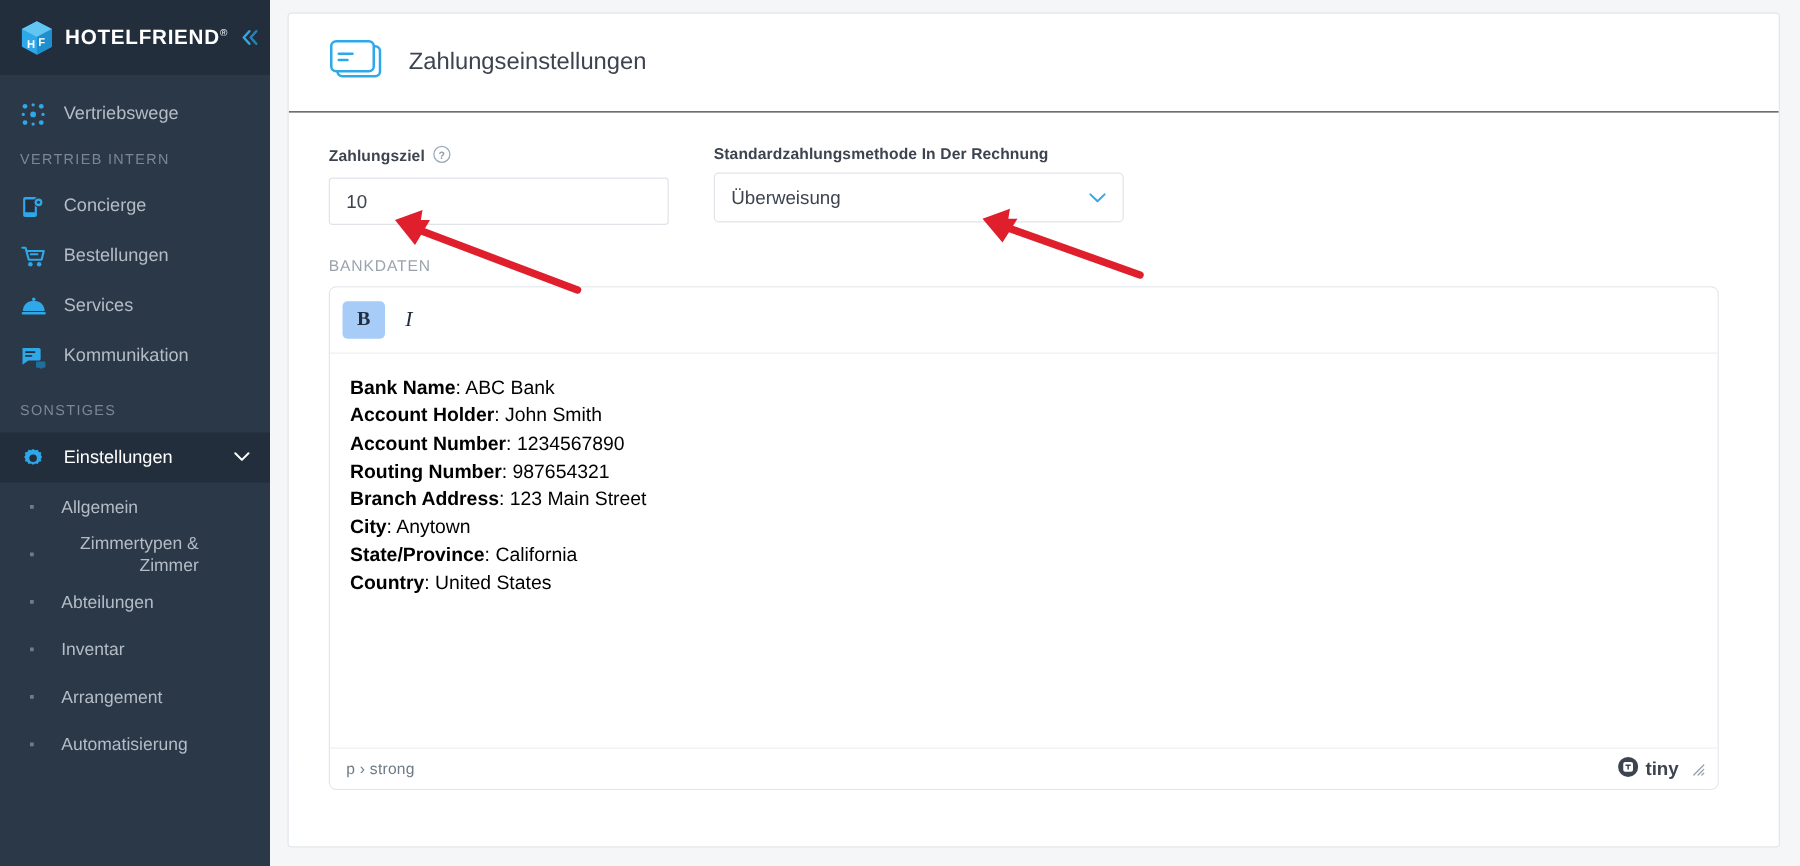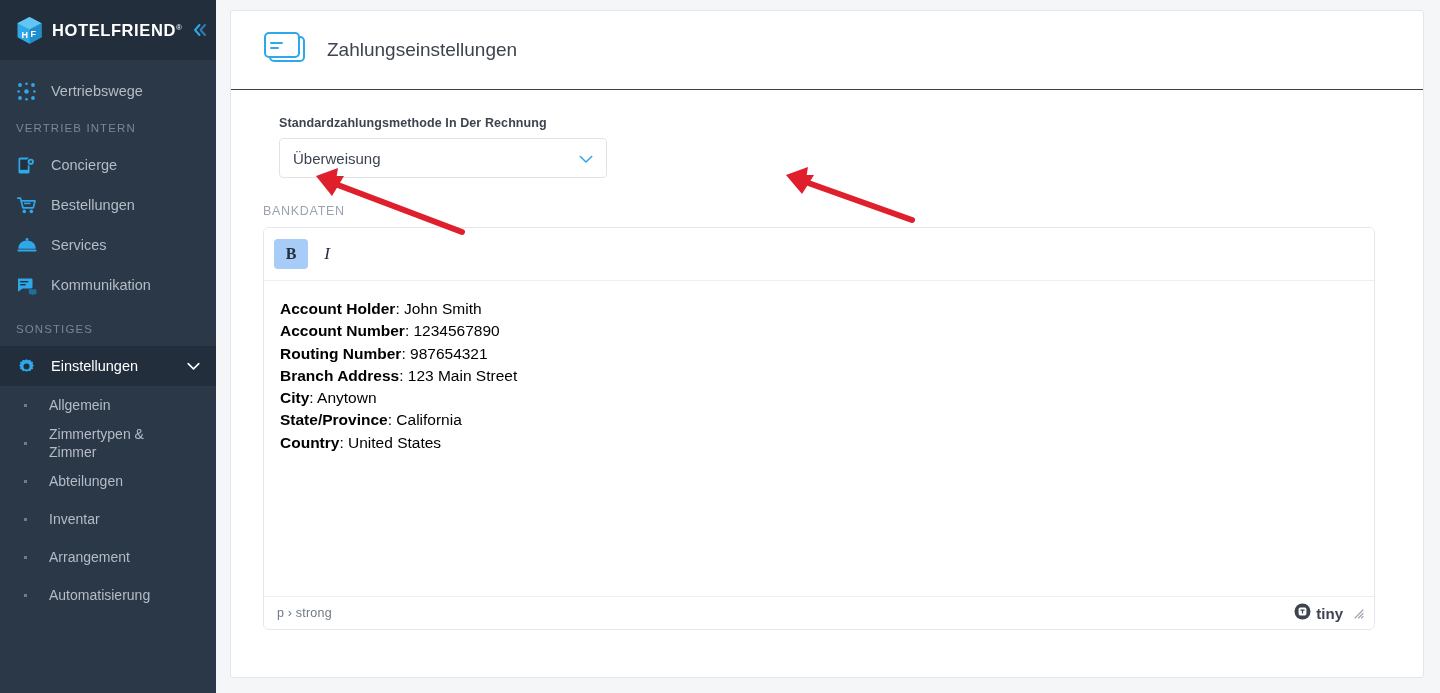--- a/index.html
+++ b/index.html
@@ -77,21 +77,21 @@
     color: #b4bcc6;
     font-size: 14px;
     cursor: pointer;
   }
   .nav-sub .dot {
     width: 3px; height: 3px;
     background: #6d7b8c;
     flex: 0 0 3px;
     margin-right: 14px;
   }
-  .nav-sub .sublbl { line-height: 18px; }
+  .nav-sub .sublbl { line-height: 18px; text-align: right; }
   .chev-down { margin-left: auto; }
 
   
   #main {
     flex: 1;
     height: 693px;
     padding: 10px 16px 0 14px;
     position: relative;
   }
   #card {
@@ -384,20 +384,32 @@
           <rect x="7" y="11" width="13" height="2" rx="1" fill="#2ea8e8"></rect>
           <rect x="7" y="16" width="9" height="2" rx="1" fill="#2ea8e8"></rect>
         </svg>
       </span>
       <span id="card-title">Zahlungseinstellungen</span>
     </div>
 
     <div id="form-area">
       <div class="field-row">
 
+        <div class="field">
+          <div class="field-label">
+            <span>Zahlungsziel</span>
+            <span>
+              <svg width="15" height="15" viewBox="0 0 15 15">
+                <circle cx="7.5" cy="7.5" r="6.4" fill="none" stroke="#9aa8b8" stroke-width="1"></circle>
+                <text x="7.5" y="11" text-anchor="middle" font-family="Liberation Sans, sans-serif" font-size="8.5" fill="#8c9aab">?</text>
+              </svg>
+            </span>
+          </div>
+          <input class="text-input" value="10" style="">
+        </div>
 
         <div class="field" style="margin-left:16px;">
           <div class="field-label">Standardzahlungsmethode In Der Rechnung</div>
           <div class="select-box">
             <span>Überweisung</span>
             <span class="sel-chev">
               <svg width="14" height="9" viewBox="0 0 14 9">
                   <path d="M1.3 1.5 L7 7 L12.7 1.5" stroke="#2ea8e8" stroke-width="1.6" fill="none" stroke-linecap="round" stroke-linejoin="round"></path>
                 </svg>
             </span>
@@ -410,20 +422,21 @@
     <div id="bank-label">BANKDATEN</div>
 
     <div id="editor">
 
       <div id="editor-toolbar">
         <div class="tb-btn bold on">B</div>
         <div class="tb-btn italic">I</div>
       </div>
 
       <div id="editor-body">
+        <div><b>Bank Name</b>: <span>ABC Bank</span></div>
         <div><b>Account Holder</b>: <span>John Smith</span></div>
         <div><b>Account Number</b>: <span>1234567890</span></div>
         <div><b>Routing Number</b>: <span>987654321</span></div>
         <div><b>Branch Address</b>: <span>123 Main Street</span></div>
         <div><b>City</b>: <span>Anytown</span></div>
         <div><b>State/Province</b>: <span>California</span></div>
         <div><b>Country</b>: <span>United States</span></div>
       </div>
 
       <div id="editor-status">

